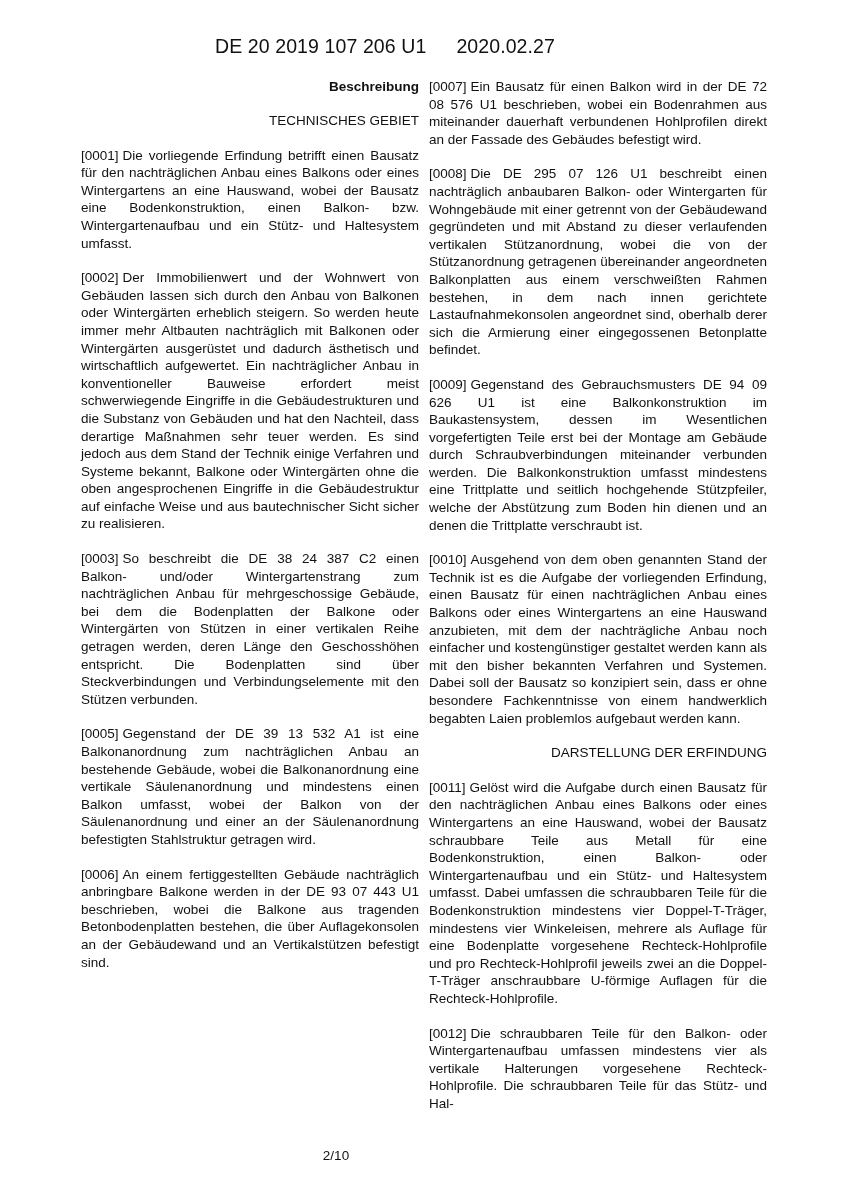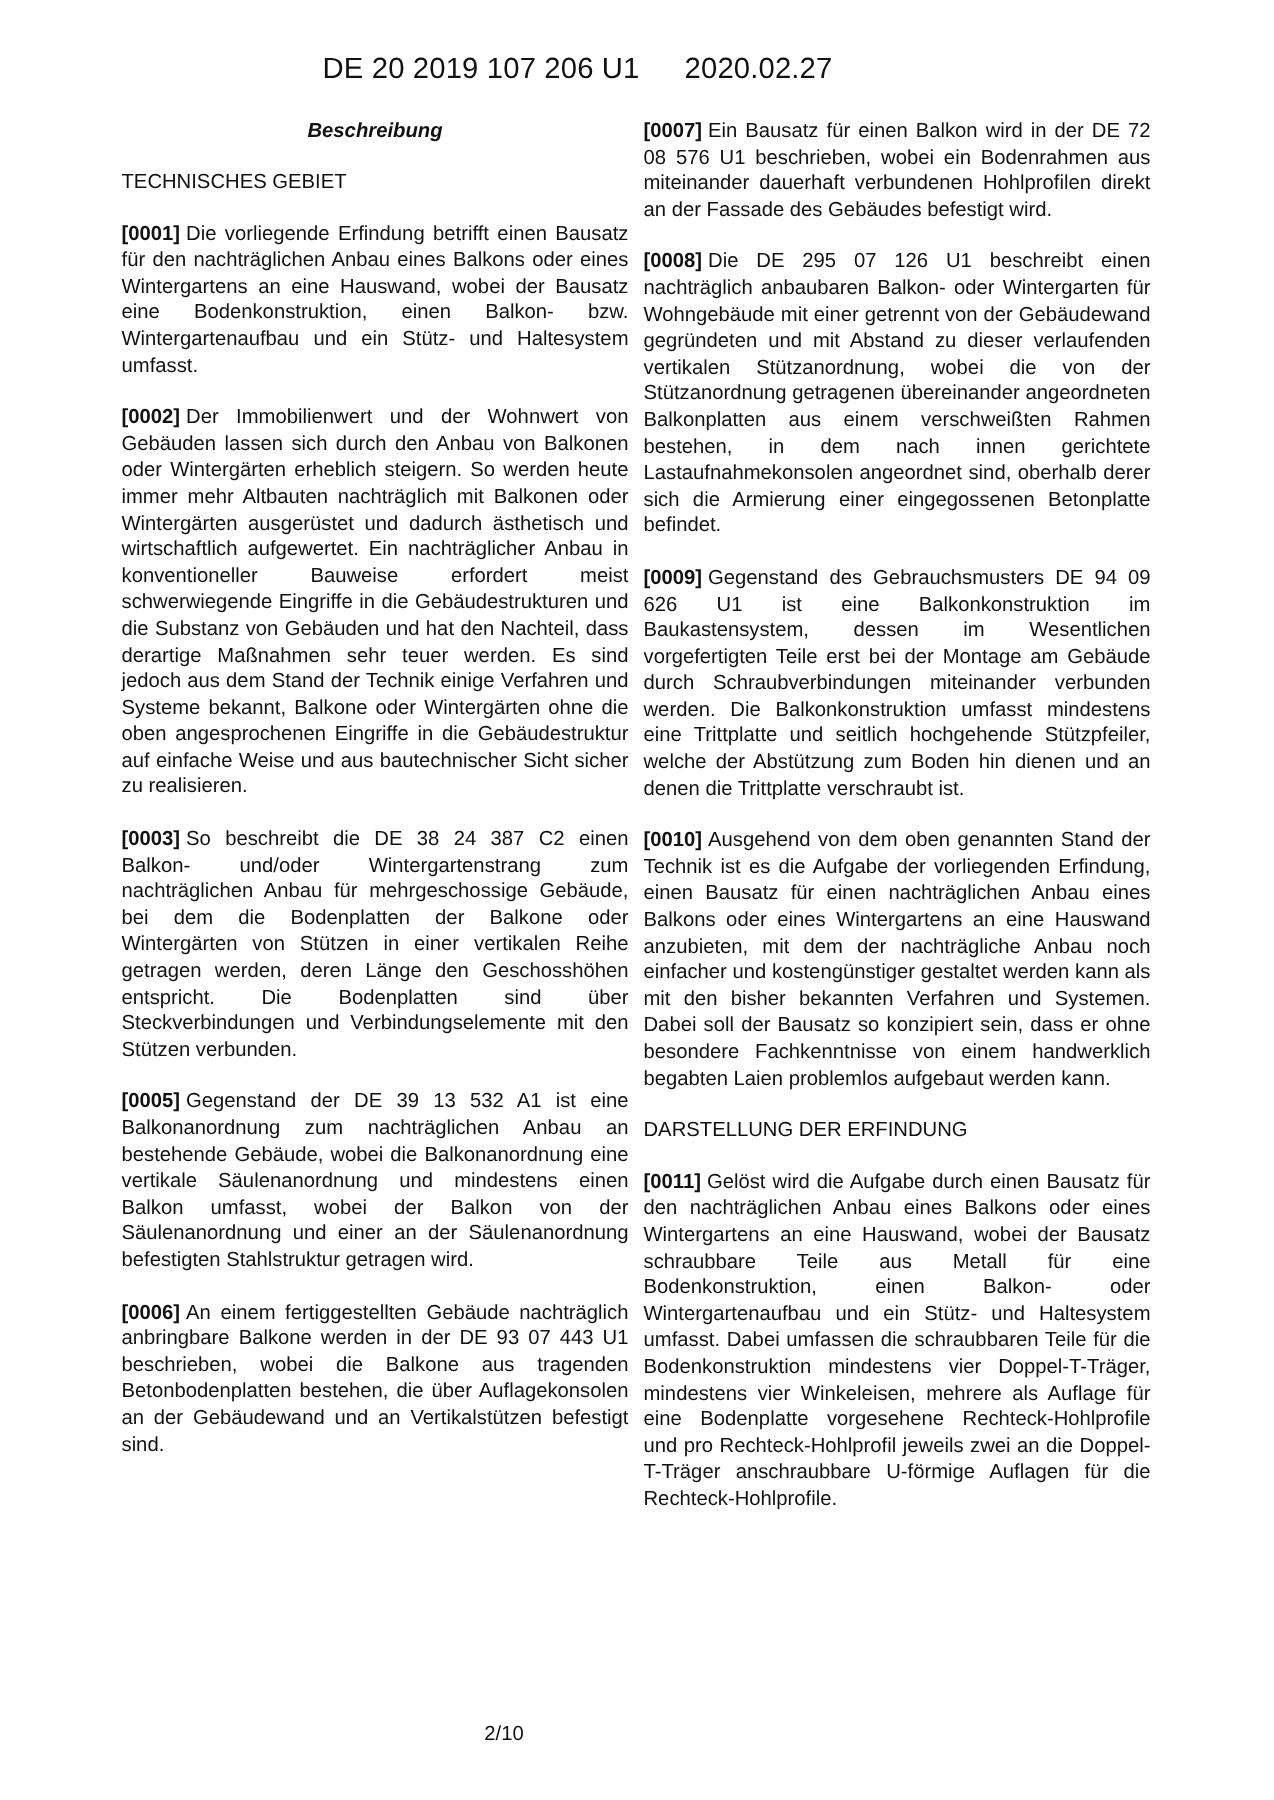--- a/index.html
+++ b/index.html
@@ -12,29 +12,29 @@
       text-align: center; font-size: 19.5px; letter-spacing: 0.1px;
     }
     .header .gap { display: inline-block; width: 30px; }
     .col {
       position: absolute; top: 78px; width: 338px;
       font-size: 13.5px; line-height: 17.6px;
     }
     .col.left { left: 81px; }
     .col.right { left: 429px; }
     .title-bold {
-      text-align: center; font-weight: bold; margin: 0 0 14px 0; height: 18px; font-style: italic;
+      text-align: right; font-weight: bold; margin: 0 0 14px 0; height: 18px;
     }
     .section-heading {
-      text-align: left; margin: 16px 0 17px 0;
+      text-align: right; margin: 16px 0 17px 0;
     }
     .para {
       text-align: justify; margin: 0 0 17px 0; hyphens: manual;
     }
-    .para .num { font-weight: bold; margin-right: 4px; }
+    .para .num { font-weight: normal; margin-right: 4px; }
     .footer {
       position: absolute; top: 1148px; left: 0; width: 672px;
       text-align: center; font-size: 13.5px;
     }
   </style>
 </head>
 <body>
 
 <div class="header">
   <span>DE 20 2019 107 206 U1</span><span class="gap"></span><span>2020.02.27</span>
@@ -63,15 +63,16 @@
   <p class="para"><span class="num">[0008]</span><span>Die DE 295 07 126 U1 beschreibt einen nachträglich anbaubaren Balkon- oder Wintergarten für Wohngebäude mit einer getrennt von der Gebäudewand gegründeten und mit Abstand zu dieser verlaufenden vertikalen Stützanordnung, wobei die von der Stützanordnung getragenen übereinander angeordneten Balkonplatten aus einem verschweißten Rahmen bestehen, in dem nach innen gerichtete Lastaufnahmekonsolen angeordnet sind, oberhalb derer sich die Armierung einer eingegossenen Betonplatte befindet.</span></p>
 
   <p class="para"><span class="num">[0009]</span><span>Gegenstand des Gebrauchsmusters DE 94 09 626 U1 ist eine Balkonkonstruktion im Baukastensystem, dessen im Wesentlichen vorgefertigten Teile erst bei der Montage am Gebäude durch Schraubverbindungen miteinander verbunden werden. Die Balkonkonstruktion umfasst mindestens eine Trittplatte und seitlich hochgehende Stützpfeiler, welche der Abstützung zum Boden hin dienen und an denen die Trittplatte verschraubt ist.</span></p>
 
   <p class="para"><span class="num">[0010]</span><span>Ausgehend von dem oben genannten Stand der Technik ist es die Aufgabe der vorliegenden Erfindung, einen Bausatz für einen nachträglichen Anbau eines Balkons oder eines Wintergartens an eine Hauswand anzubieten, mit dem der nachträgliche Anbau noch einfacher und kostengünstiger gestaltet werden kann als mit den bisher bekannten Verfahren und Systemen. Dabei soll der Bausatz so konzipiert sein, dass er ohne besondere Fachkenntnisse von einem handwerklich begabten Laien problemlos aufgebaut werden kann.</span></p>
 
   <div class="section-heading">DARSTELLUNG DER ERFINDUNG</div>
 
   <p class="para"><span class="num">[0011]</span><span>Gelöst wird die Aufgabe durch einen Bausatz für den nachträglichen Anbau eines Balkons oder eines Wintergartens an eine Hauswand, wobei der Bausatz schraubbare Teile aus Metall für eine Bodenkonstruktion, einen Balkon- oder Wintergartenaufbau und ein Stütz- und Haltesystem umfasst. Dabei umfassen die schraubbaren Teile für die Bodenkonstruktion mindestens vier Doppel-T-Träger, mindestens vier Winkeleisen, mehrere als Auflage für eine Bodenplatte vorgesehene Rechteck-Hohlprofile und pro Rechteck-Hohlprofil jeweils zwei an die Doppel-T-Träger anschraubbare U-förmige Auflagen für die Rechteck-Hohlprofile.</span></p>
 
+  <p class="para"><span class="num">[0012]</span><span>Die schraubbaren Teile für den Balkon- oder Wintergartenaufbau umfassen mindestens vier als vertikale Halterungen vorgesehene Rechteck-Hohlprofile. Die schraubbaren Teile für das Stütz- und Hal-</span></p>
 </div>
 
 <div class="footer">2/10</div>
 
 </body></html>

